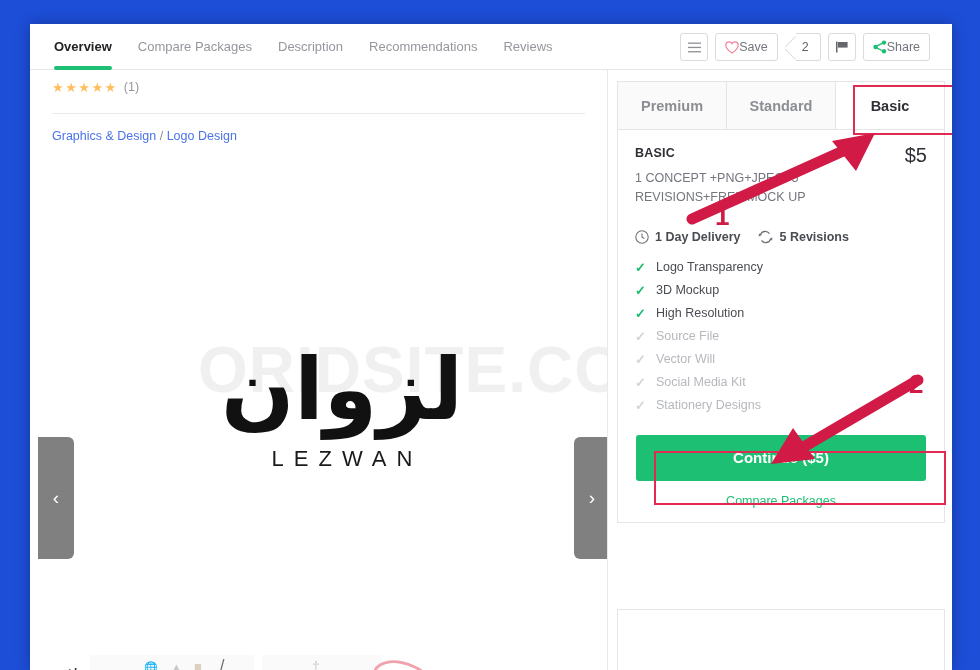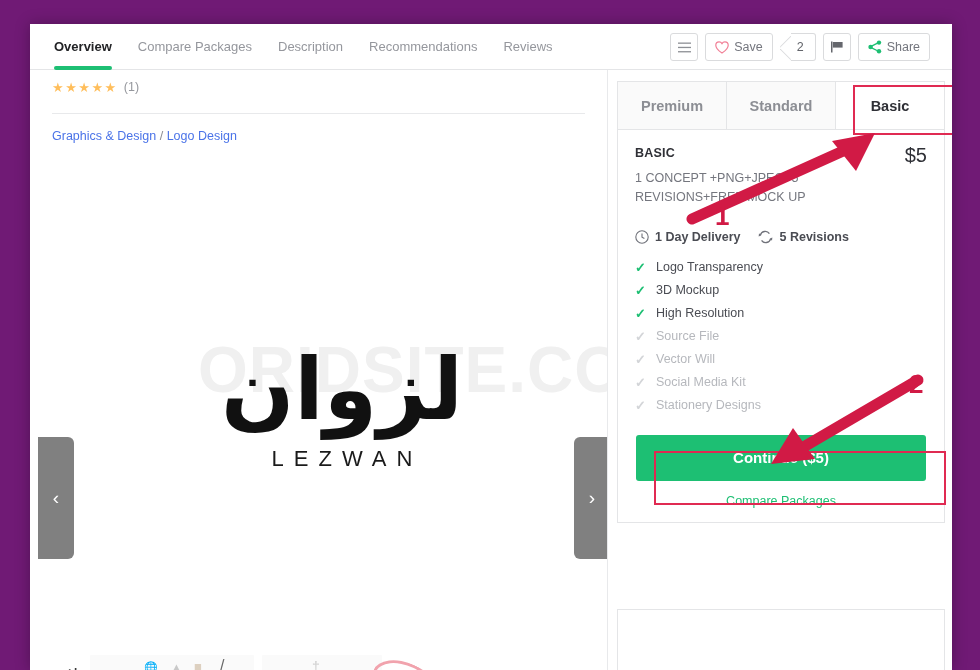--- a/index.html
+++ b/index.html
@@ -8,21 +8,21 @@
     width: 980px; height: 670px;
     overflow: hidden;
     background: #ffffff;
     font-family: "Liberation Sans", sans-serif;
   }
 
   #stage {
     position: relative;
     width: 980px;
     height: 670px;
-    background: #701a75;
+    background: #1d4ed8;
   }
 
   
   #page {
     position: absolute;
     left: 30px;
     top: 24px;
     width: 922px;
     height: 646px;
     background: #ffffff;
@@ -80,21 +80,20 @@
   }
   .tbtn {
     height: 28px;
     min-width: 28px;
     border: 1px solid #dadbdd;
     border-radius: 3px;
     background: #fff;
     display: flex;
     align-items: center;
     justify-content: center;
-    gap: 5px;
     padding: 0 9px;
     font-size: 12.5px;
     color: #74767e;
     cursor: pointer;
     white-space: nowrap;
   }
   .tbtn.icon-only { padding: 0; width: 28px; }
   .tbtn svg { display: block; }
 
   .collect-wrap {

